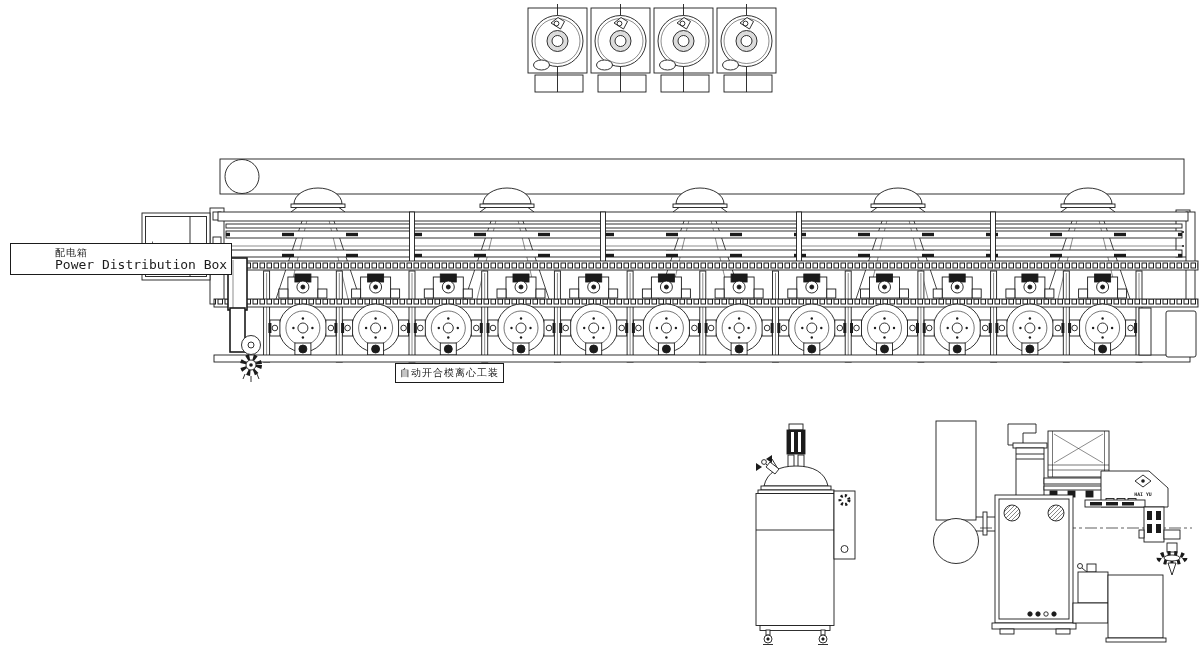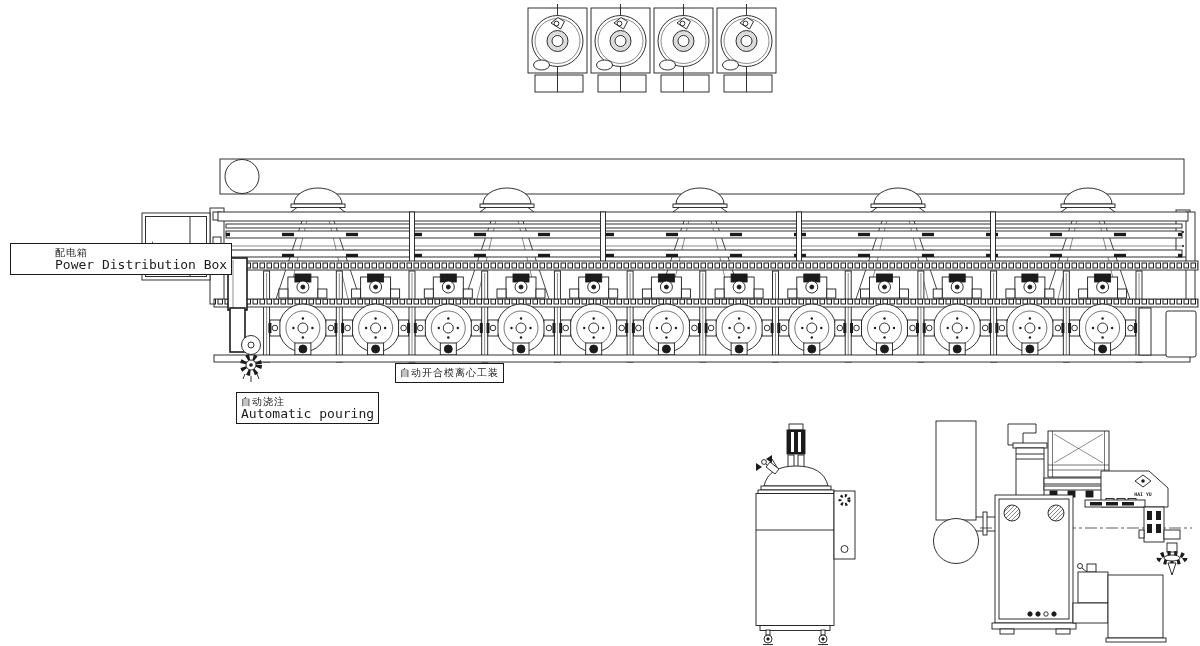--- a/index.html
+++ b/index.html
@@ -334,17 +334,13 @@
   </g>
 </svg>
 
 <div class="lbl" id="lbl-pdb">
   <div class="zh">配电箱</div>
   <div class="en">Power Distribution Box</div>
 </div>
 <div class="lbl" id="lbl-tooling">
   <div class="zh">自动开合模离心工装</div>
 </div>
-<div class="lbl" id="lbl-pouring">
-  <div class="zh">自动浇注</div>
-  <div class="en">Automatic pouring</div>
-</div>
 
 </div>
 </body></html>

